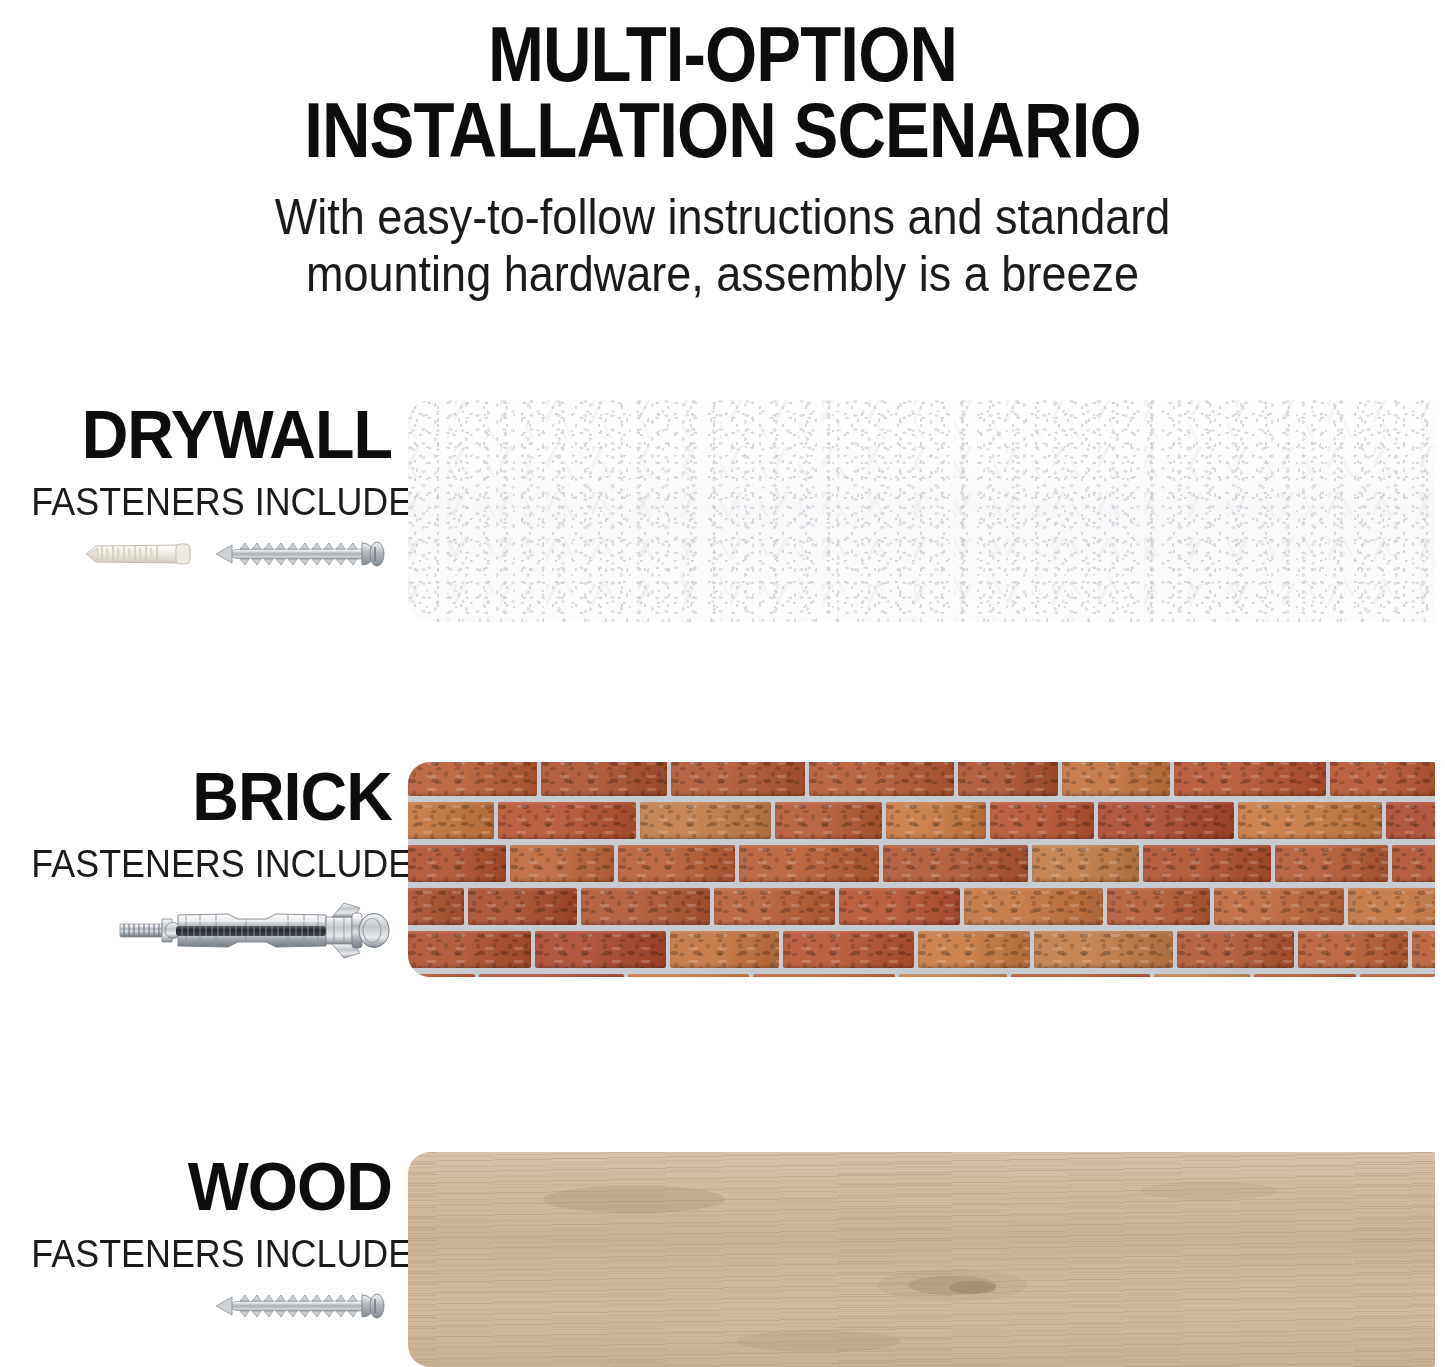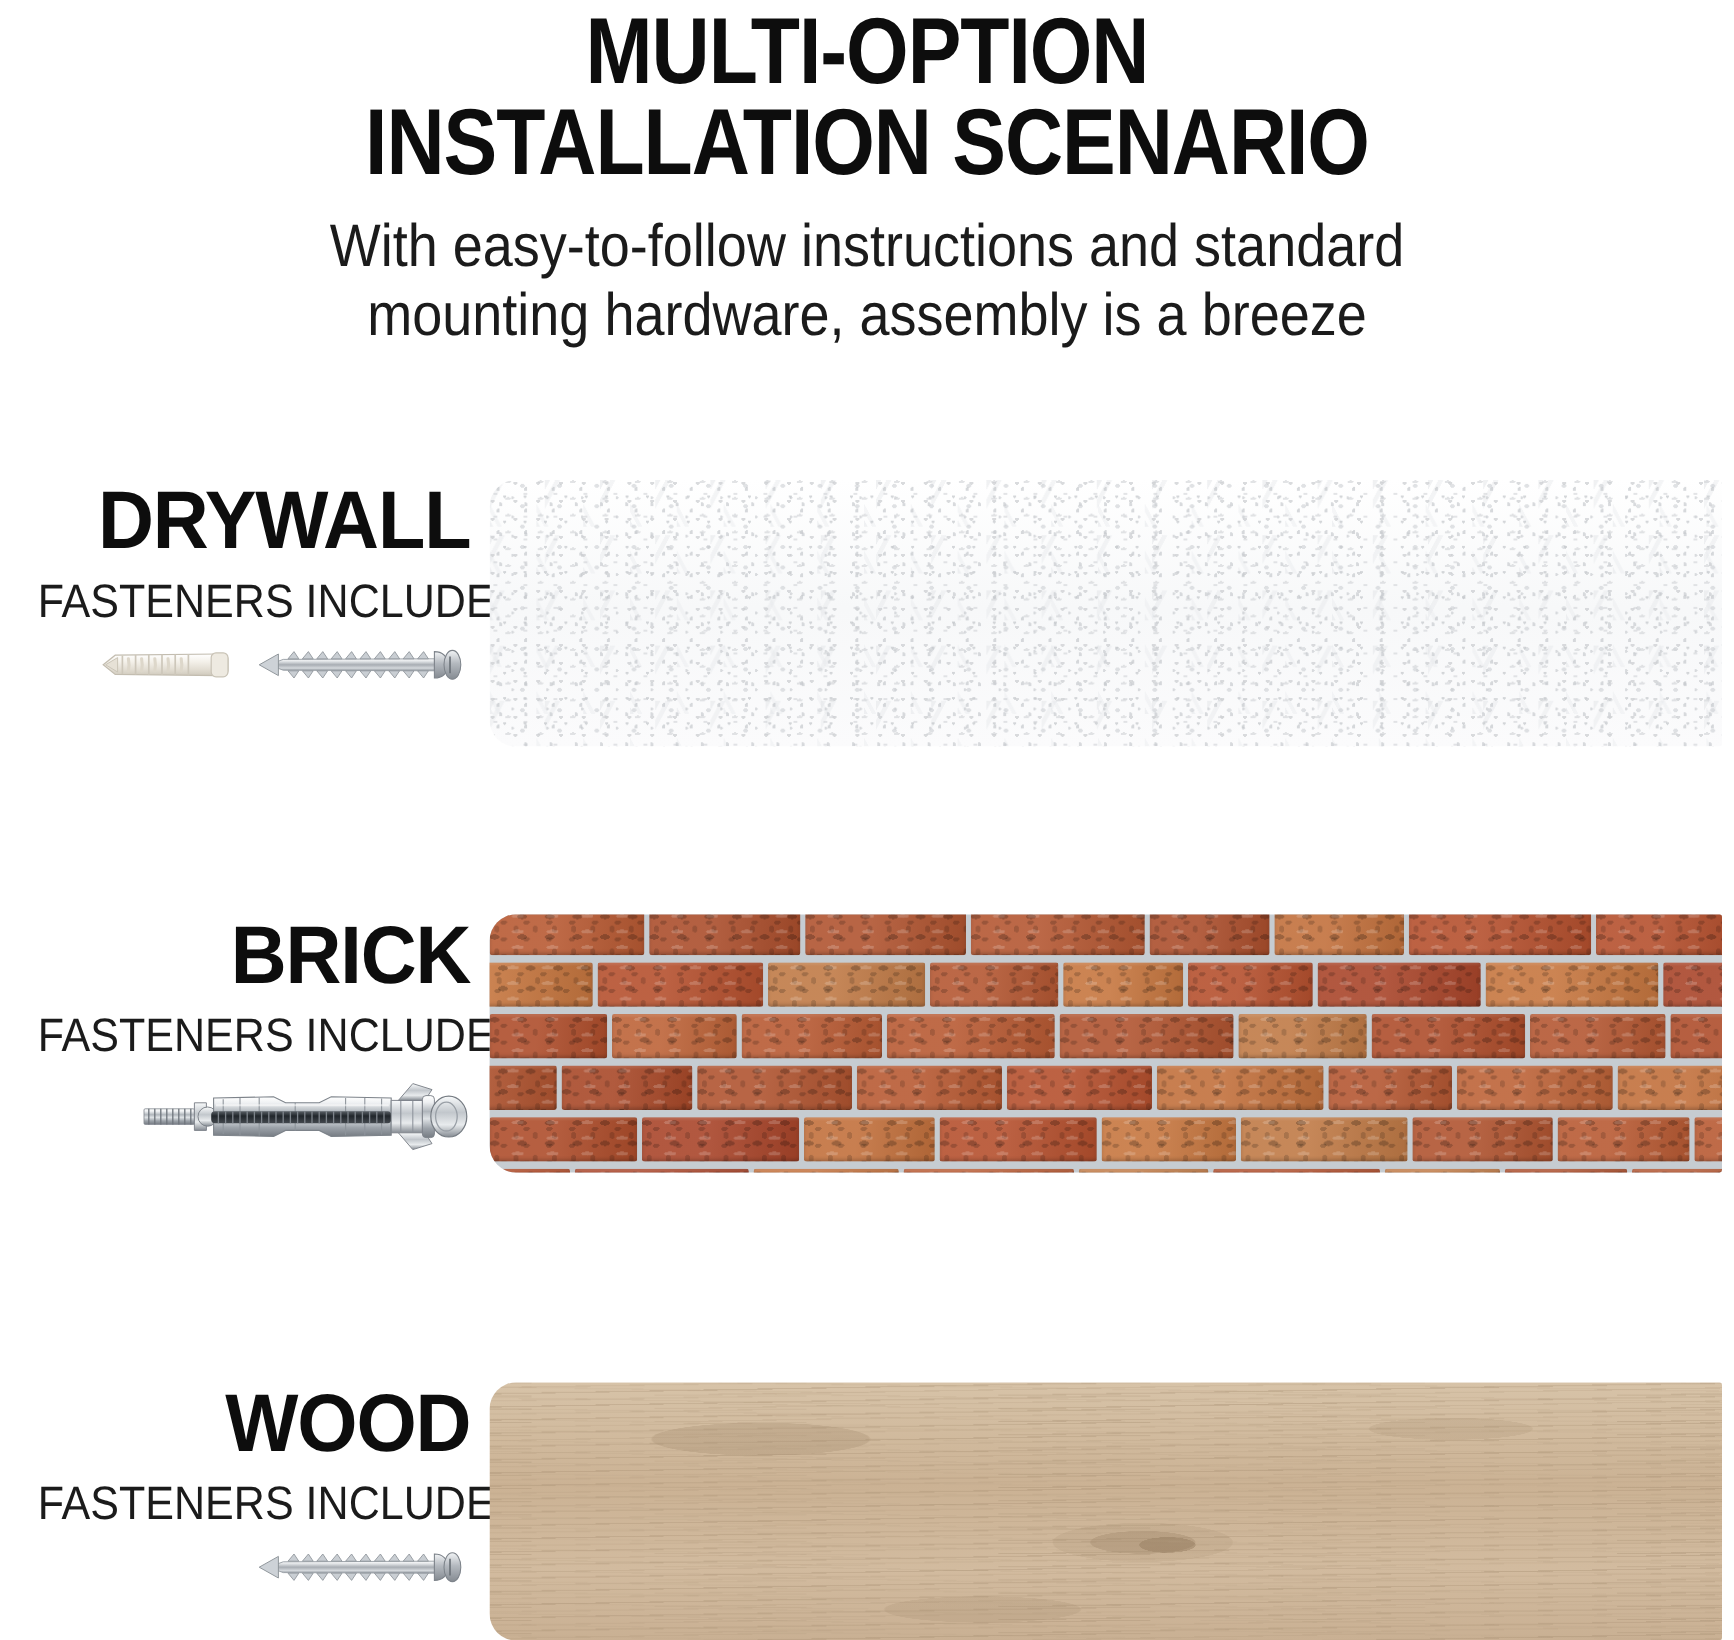--- a/index.html
+++ b/index.html
@@ -6,21 +6,21 @@
   html, body { width:1445px; height:1367px; }
   body {
     background:#ffffff;
     font-family:"Liberation Sans", sans-serif;
     color:#111111;
     overflow:hidden;
     position:relative;
   }
 
   
-  #header { width:1445px; padding-top:4px; text-align:center; }
+  #header { width:1445px; padding-top:16px; text-align:center; }
   #title {
     font-weight:bold;
     font-size:78px;
     line-height:0.98;
     letter-spacing:-1px;
     color:#0d0d0d;
     transform:scaleX(0.86);
     transform-origin:center top;
   }
   #title .tline { display:block; white-space:nowrap; }

